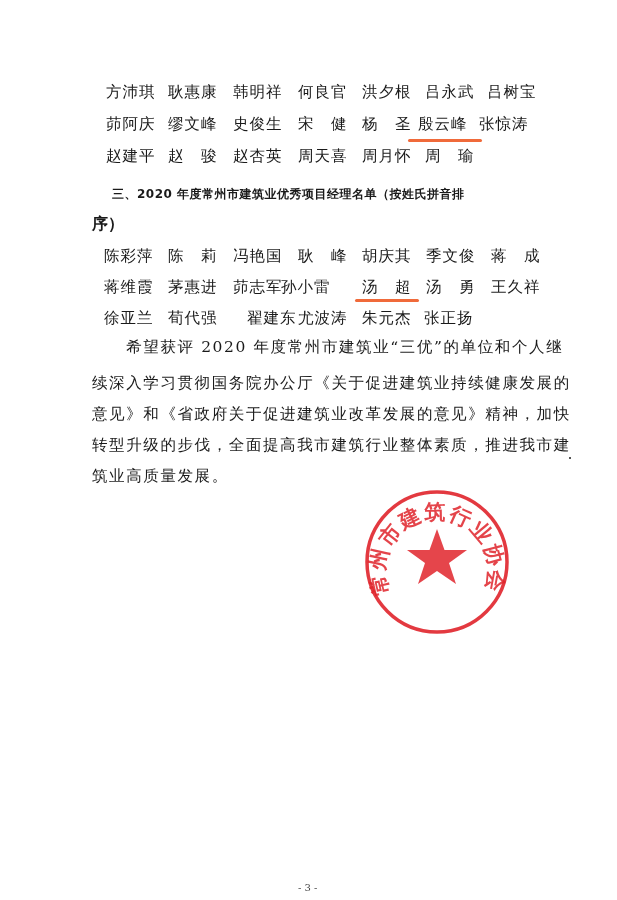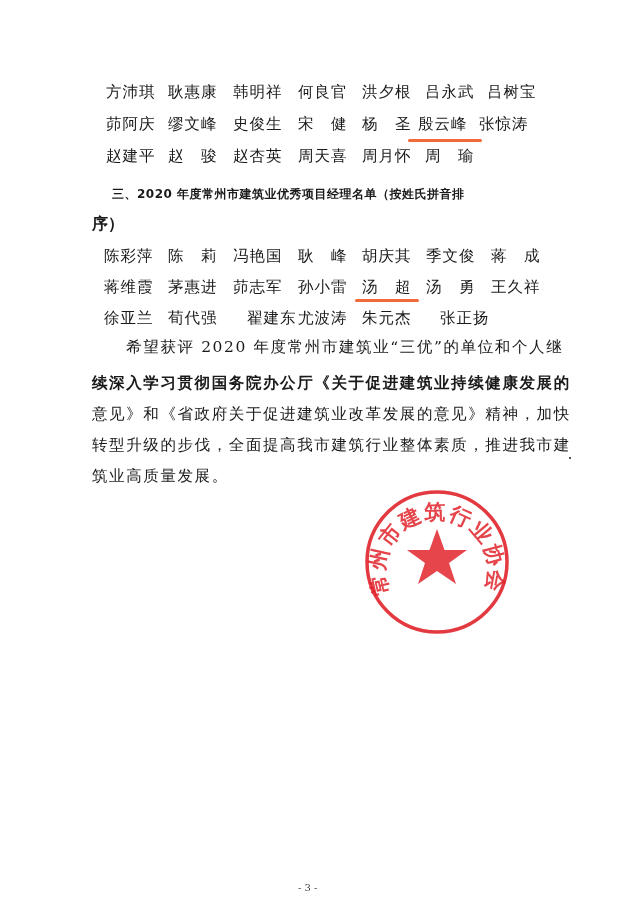--- a/index.html
+++ b/index.html
@@ -64,39 +64,39 @@
       <span class="name" style="left:129px">冯艳国</span>
       <span class="name" style="left:194px">耿　峰</span>
       <span class="name" style="left:258px">胡庆其</span>
       <span class="name" style="left:322px">季文俊</span>
       <span class="name" style="left:387px">蒋　成</span>
     </div>
     <div class="row" style="top:277px; left:104px;">
       <span class="name" style="left:0px">蒋维霞</span>
       <span class="name" style="left:64px">茅惠进</span>
       <span class="name" style="left:129px">茆志军</span>
-      <span class="name" style="left:194px">孙小雷</span>
+      <span class="name" style="left:177px">孙小雷</span>
       <span class="name" style="left:258px">汤　超</span>
       <span class="name" style="left:322px">汤　勇</span>
       <span class="name" style="left:387px">王久祥</span>
     </div>
     <div class="underline" style="left:355px; top:299px; width:64px;"></div>
     <div class="row" style="top:308px; left:104px;">
       <span class="name" style="left:0px">徐亚兰</span>
       <span class="name" style="left:64px">荀代强</span>
       <span class="name" style="left:143px">翟建东</span>
       <span class="name" style="left:194px">尤波涛</span>
       <span class="name" style="left:258px">朱元杰</span>
-      <span class="name" style="left:336px">张正扬</span>
+      <span class="name" style="left:320px">张正扬</span>
     </div>
   </div>
 
   <div>
     <div class="para" style="top:337px;">　　希望获评 2020 年度常州市建筑业“三优”的单位和个人继</div>
-    <div class="para" style="top:373px;font-weight:bold;">续深入学习贯彻国务院办公厅《关于促进建筑业持续健康发展的</div>
+    <div class="para" style="top:373px;">续深入学习贯彻国务院办公厅《关于促进建筑业持续健康发展的</div>
     <div class="para" style="top:404px;">意见》和《省政府关于促进建筑业改革发展的意见》精神，加快</div>
     <div class="para" style="top:435px;">转型升级的步伐，全面提高我市建筑行业整体素质，推进我市建</div>
     <div class="para" style="top:466px;">筑业高质量发展。</div>
   </div>
   <div class="dot"></div>
 
   <div class="stamp">
     <svg width="150" height="150" viewBox="0 0 150 150">
       <defs>
         <path id="sealArc" d="M 30 110 A 52 52 0 1 1 120 110" fill="none"></path>

